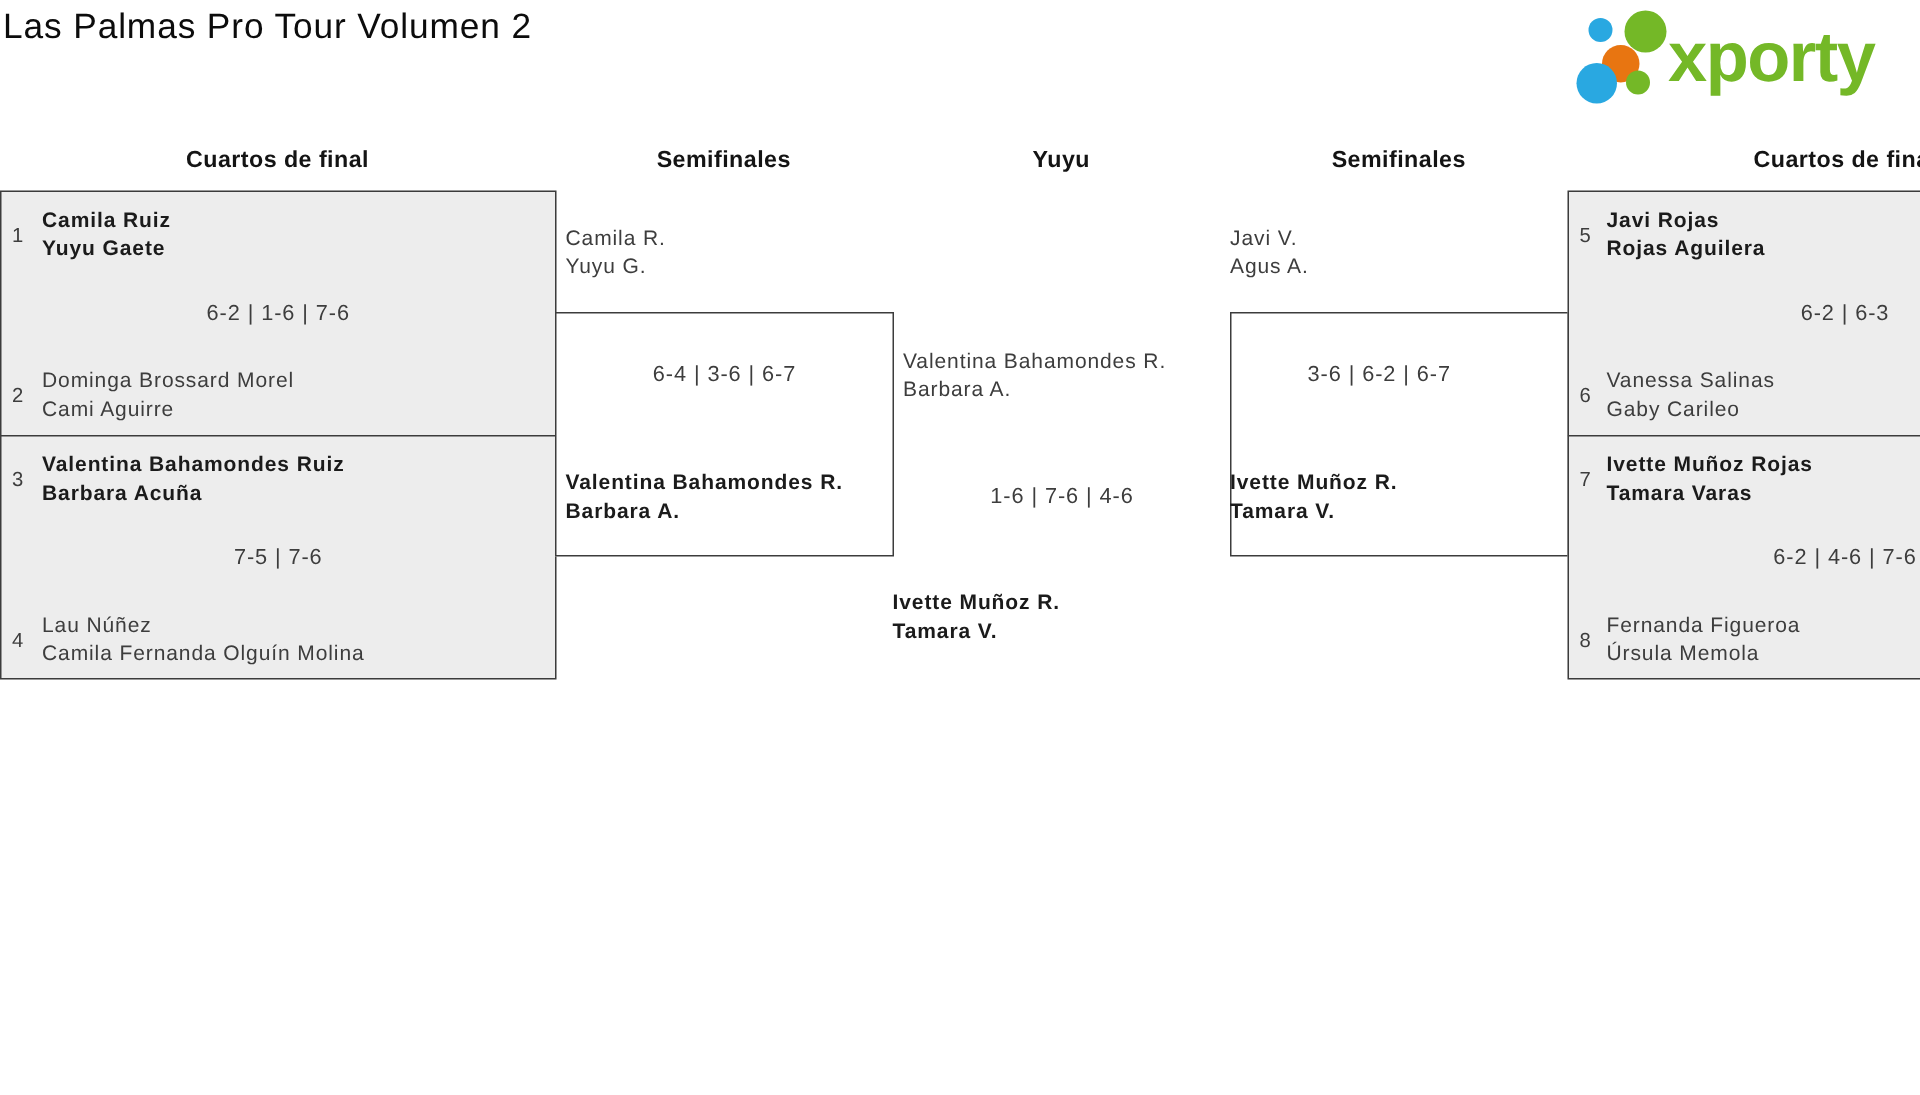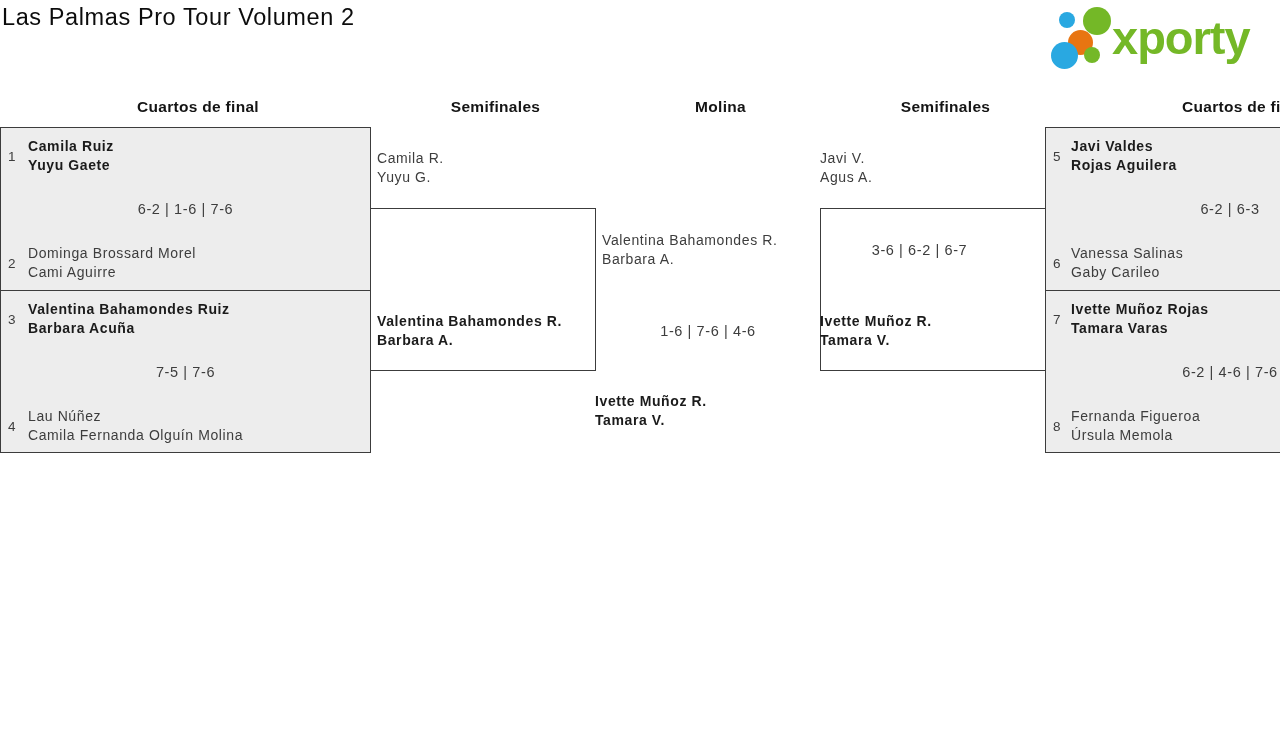--- a/index.html
+++ b/index.html
@@ -8,21 +8,21 @@
     font-family:"Liberation Sans","DejaVu Sans",sans-serif;color:#1b1b1b;
   }
   .title{position:absolute;left:2px;top:1px;font-size:23.5px;font-weight:400;
     line-height:33px;color:#0c0c0c;letter-spacing:0.6px;}
   
   .dot{position:absolute;border-radius:50%;}
   .wordmark{position:absolute;left:1112px;top:14px;font-size:47px;font-weight:700;
     line-height:1;letter-spacing:-1px;color:#74b827;}
   
   .rlabel{position:absolute;top:98px;height:20px;font-size:15.5px;font-weight:700;
-    color:#141414;text-align:center;letter-spacing:0.3px;margin-left:13px;}
+    color:#141414;text-align:center;letter-spacing:0.3px;}
   
   .box{position:absolute;border:1px solid #3c3c3c;box-sizing:border-box;background:#fff;}
   .box.gray{background:#ededed;}
   
   .seed{position:absolute;width:20px;text-align:center;font-size:13.5px;color:#3d3d3d;
     line-height:19px;letter-spacing:0.5px;}
   .team{position:absolute;font-size:14px;line-height:19px;color:#3d3d3d;
     letter-spacing:0.6px;white-space:nowrap;}
   .team.bold{font-weight:700;color:#1b1b1b;}
   .team.alignr{text-align:left;}
@@ -42,21 +42,21 @@
     <span class="dot" style="left:1059px;top:12px;width:16px;height:16px;background:#29a8e1"></span>
     <span class="dot" style="left:1083px;top:7px;width:28px;height:28px;background:#74b827"></span>
     <span class="dot" style="left:1068px;top:30px;width:25px;height:25px;background:#e87511"></span>
     <span class="dot" style="left:1051px;top:42px;width:27px;height:27px;background:#29a8e1"></span>
     <span class="dot" style="left:1084px;top:47px;width:16px;height:16px;background:#74b827"></span>
     <span class="wordmark">xporty</span>
   </div>
 
   <div class="rlabel" style="left:0;width:370px">Cuartos de final</div>
   <div class="rlabel" style="left:370px;width:225px">Semifinales</div>
-  <div class="rlabel" style="left:595px;width:225px">Molina</div>
+  <div class="rlabel" style="left:595px;width:225px">Yuyu</div>
   <div class="rlabel" style="left:820px;width:225px">Semifinales</div>
   <div class="rlabel" style="left:1045px;width:370px">Cuartos de final</div>
 
   <div class="box gray" style="left:0;top:127px;width:371px;height:164px"></div>
   <div class="box gray" style="left:0;top:290px;width:371px;height:163px"></div>
   <div class="box" style="left:370px;top:208px;width:226px;height:163px"></div>
   <div class="box" style="left:820px;top:208px;width:226px;height:163px"></div>
   <div class="box gray" style="left:1045px;top:127px;width:370px;height:164px"></div>
   <div class="box gray" style="left:1045px;top:290px;width:370px;height:163px"></div>
 
@@ -81,20 +81,21 @@
   <div class="seed" style="left:2px;top:417px">4</div>
   <div class="team" style="left:28px;top:407px">
     <div>Lau Núñez</div>
     <div>Camila Fernanda Olguín Molina</div>
   </div>
 
   <div class="team" style="left:377px;top:149px">
     <div>Camila R.</div>
     <div>Yuyu G.</div>
   </div>
+  <div class="score" style="left:370px;top:241px;width:226px">6-4 | 3-6 | 6-7</div>
   <div class="team bold" style="left:377px;top:312px">
     <div>Valentina Bahamondes R.</div>
     <div>Barbara A.</div>
   </div>
 
   <div class="team" style="left:602px;top:231px">
     <div>Valentina Bahamondes R.</div>
     <div>Barbara A.</div>
   </div>
   <div class="score" style="left:595px;top:322px;width:226px">1-6 | 7-6 | 4-6</div>
@@ -108,21 +109,21 @@
     <div>Agus A.</div>
   </div>
   <div class="score" style="left:820px;top:241px;width:199px">3-6 | 6-2 | 6-7</div>
   <div class="team bold alignr" style="left:820px;top:312px;width:218px">
     <div>Ivette Muñoz R.</div>
     <div>Tamara V.</div>
   </div>
 
   <div class="seed" style="left:1047px;top:147px">5</div>
   <div class="team bold" style="left:1071px;top:137px">
-    <div>Javi Valdes</div>
+    <div>Javi Rojas</div>
     <div>Rojas Aguilera</div>
   </div>
   <div class="score" style="left:1045px;top:200px;width:370px">6-2 | 6-3</div>
   <div class="seed" style="left:1047px;top:254px">6</div>
   <div class="team" style="left:1071px;top:244px">
     <div>Vanessa Salinas</div>
     <div>Gaby Carileo</div>
   </div>
 
   <div class="seed" style="left:1047px;top:310px">7</div>

